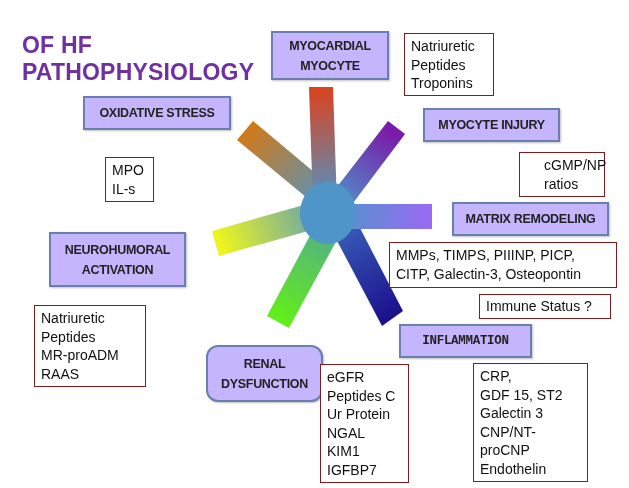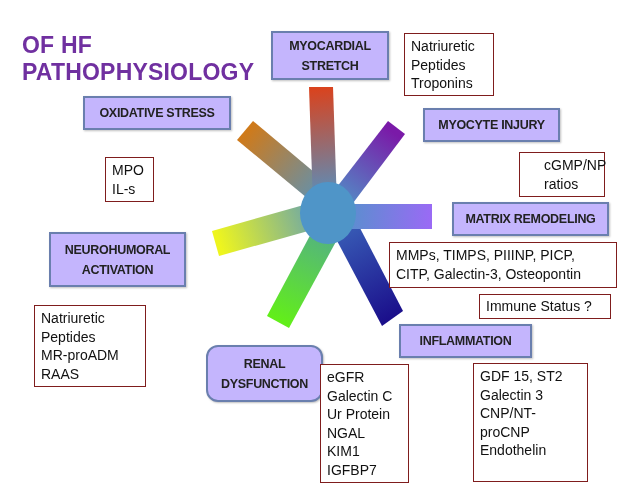--- a/index.html
+++ b/index.html
@@ -58,39 +58,39 @@
   <polygon points="335,204 432,204 432,229 335,229" fill="url(#g2)"></polygon>
   <polygon points="323,205 388,121 405,134 341,219" fill="url(#g1)"></polygon>
   <polygon points="309,87 333,87 337,205 313,205" fill="url(#g0)"></polygon>
 
   <ellipse cx="328" cy="213" rx="28" ry="31" fill="#4f95c8"></ellipse>
 </svg>
 
 <div class="cat" style="left: 271px; top: 31px; width: 114px; height: 45px; border-color: rgb(106, 127, 174);">
   <div>
       <span>MYOCARDIAL</span>
-      <span>STRETCH</span>
+      <span>MYOCYTE</span>
     </div>
 </div>
 <div class="cat" style="left: 83px; top: 96px; width: 144px; height: 30px; border-color: rgb(106, 127, 174);">
   <span>OXIDATIVE STRESS</span>
 </div>
 <div class="cat" style="left: 423px; top: 108px; width: 133px; height: 30px; border-color: rgb(106, 127, 174);">
   <span>MYOCYTE INJURY</span>
 </div>
 <div class="cat" style="left: 452px; top: 202px; width: 153px; height: 30px; border-color: rgb(106, 127, 174);">
   <span>MATRIX REMODELING</span>
 </div>
 <div class="cat" style="left: 49px; top: 232px; width: 133px; height: 51px; border-color: rgb(106, 127, 174);">
   <div>
       <span>NEUROHUMORAL</span>
       <span>ACTIVATION</span>
     </div>
 </div>
-<div class="cat" style="left: 399px; top: 324px; width: 129px; height: 30px; border-color: rgb(106, 127, 174);">
+<div class="cat" style="left: 399px; top: 324px; width: 129px; height: 30px; border-color: rgb(106, 127, 174); font-family: Liberation Mono, monospace;">
   <span>INFLAMMATION</span>
 </div>
 <div class="cat" style="left: 206px; top: 345px; width: 113px; height: 53px; border-color: rgb(106, 127, 174); border-radius: 12px;">
   <div>
       <span>RENAL</span>
       <span>DYSFUNCTION</span>
     </div>
 </div>
 
 <div class="bio" style="left:404px; top:33px; width:90px; height:63px;">
@@ -114,25 +114,26 @@
   <span>Immune Status ?</span>
 </div>
 <div class="bio" style="left:34px; top:305px; width:112px; height:82px;">
   <span>Natriuretic</span>
   <span>Peptides</span>
   <span>MR-proADM</span>
   <span>RAAS</span>
 </div>
 <div class="bio" style="left:320px; top:364px; width:89px; height:119px;">
   <span>eGFR</span>
-  <span>Galectin C</span>
+  <span>Peptides C</span>
   <span>Ur Protein</span>
   <span>NGAL</span>
   <span>KIM1</span>
   <span>IGFBP7</span>
 </div>
 <div class="bio" style="left:473px; top:363px; width:115px; height:119px;">
+  <span>CRP,</span>
   <span>GDF 15, ST2</span>
   <span>Galectin 3</span>
   <span>CNP/NT-</span>
   <span>proCNP</span>
   <span>Endothelin</span>
 </div>
 
 </body></html>

